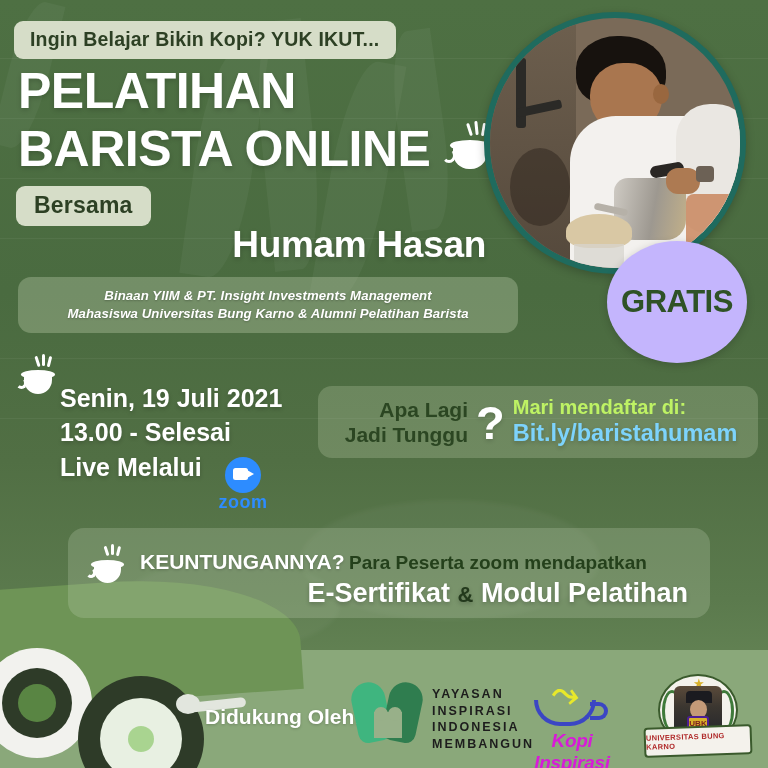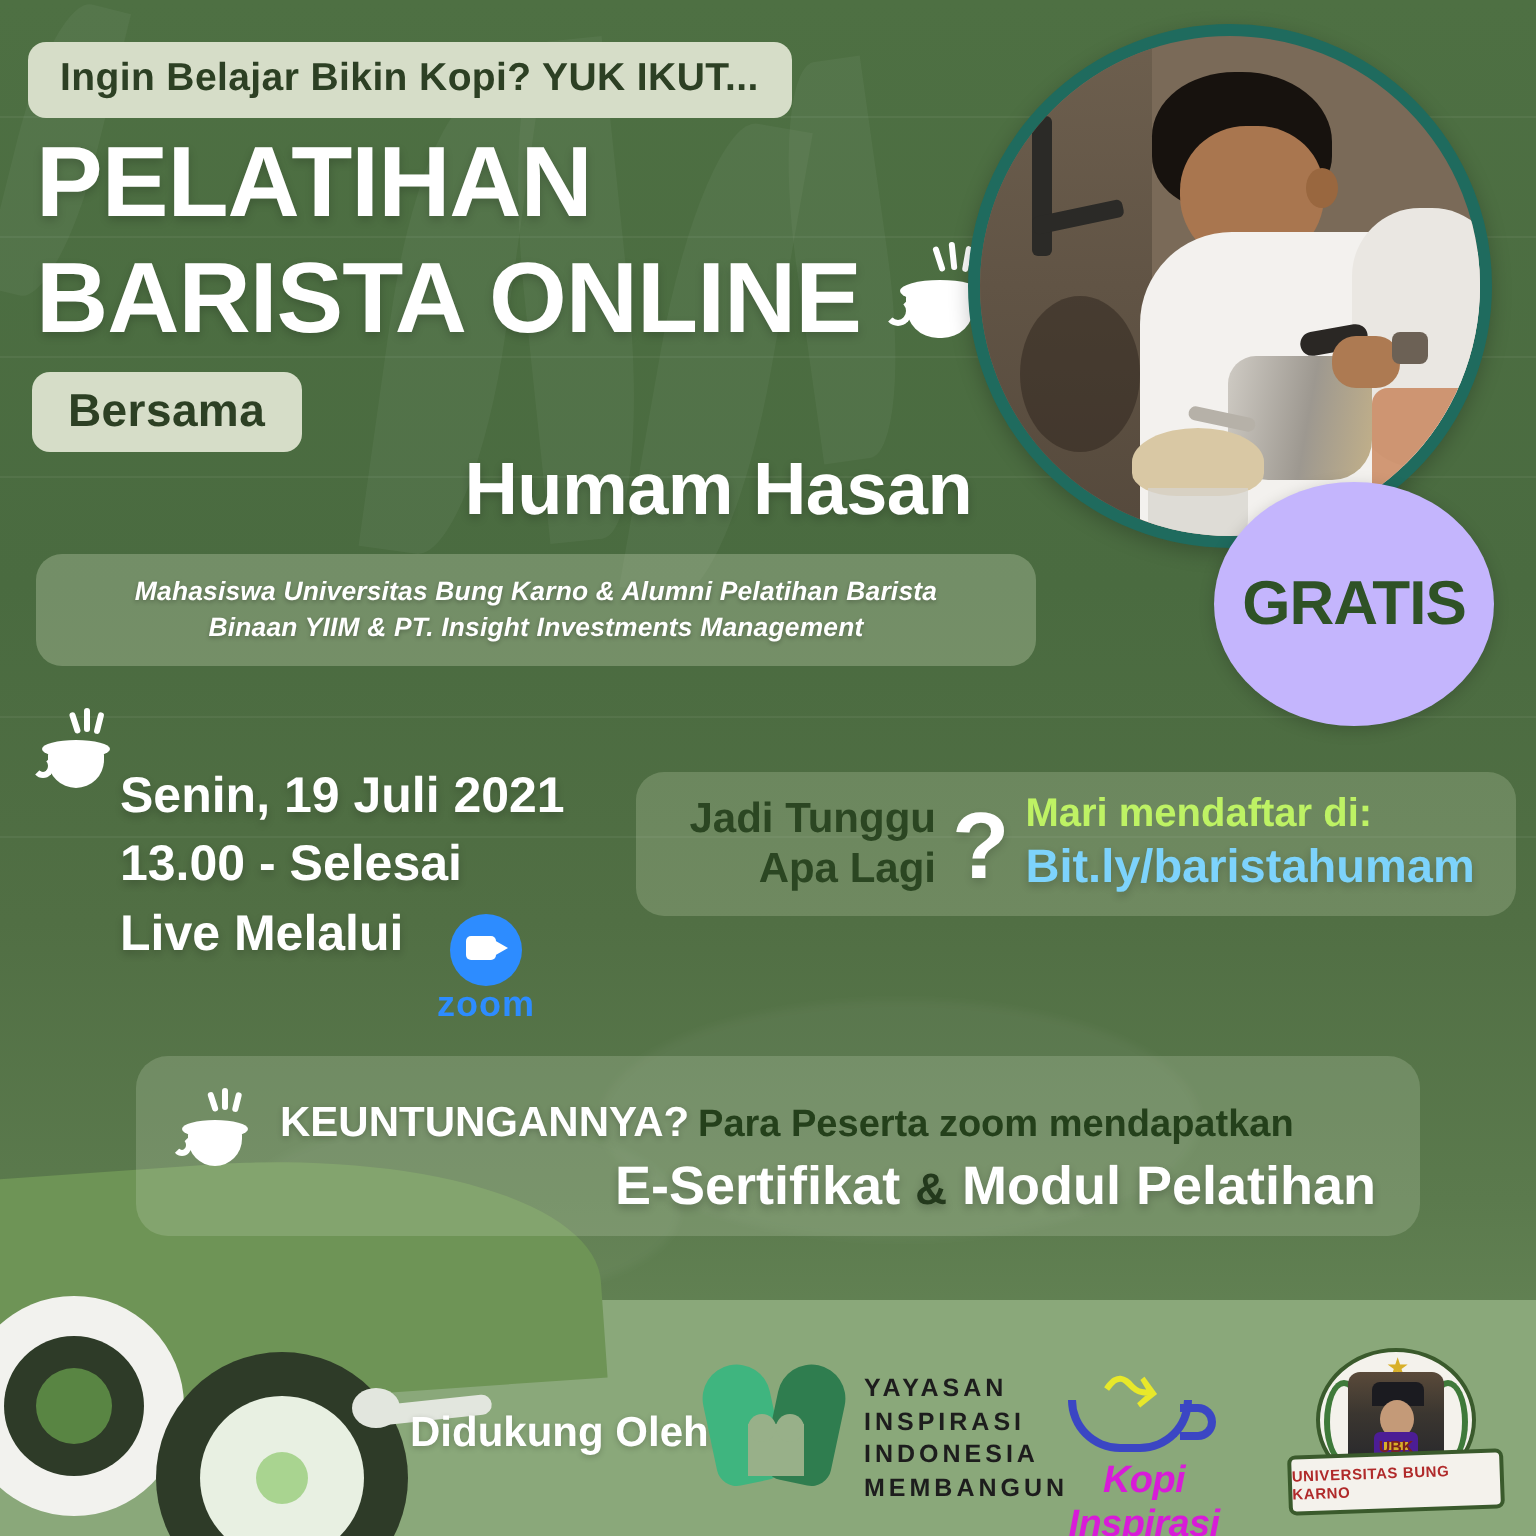--- a/index.html
+++ b/index.html
@@ -300,21 +300,21 @@
     display:flex; align-items:center; justify-content:center;
   }
   .ubk-ribbon span {
     color:#b02a2a; font-size:7.5px; font-weight:bold; letter-spacing:.3px;
   }
   .ubk-badge {
     position:absolute; left:43px; top:44px; width:22px; height:14px;
     background:#d8b02a; border-radius:3px;
     display:flex; align-items:center; justify-content:center;
     color:#7a2020; font-size:8px; font-weight:bold;
-    border:5px solid #4c1d95;
+    border:2px solid #4c1d95;
   }
 </style>
 </head>
 <body>
 
 <div class="poster">
 
   <div class="bg-base"></div>
   <div class="bg-leaf" style="left:195px;top:48px;width:58px;height:230px;transform:rotate(8deg);"></div>
   <div class="bg-leaf" style="left:262px;top:20px;width:52px;height:250px;transform:rotate(-6deg);"></div>
@@ -354,22 +354,22 @@
       <span class="rim" style="left:8px;top:15px;width:40px;height:11px;"></span>
       <span class="body" style="left:11px;top:20px;width:34px;height:24px;"></span>
       <span class="handle" style="left:0px;top:23px;width:14px;height:15px;"></span>
     </span>
   </div>
 
   <div class="pill pill-bersama">Bersama</div>
 
   <div class="speaker-name">Humam Hasan</div>
   <div class="cred-box">
+    <div>Binaan YIIM &amp; PT. Insight Investments Management</div>
     <div>Mahasiswa Universitas Bung Karno &amp; Alumni Pelatihan Barista</div>
-    <div>Binaan YIIM &amp; PT. Insight Investments Management</div>
   </div>
 
   <div class="photo-ring">
     <div class="ph" style="inset:0;background:linear-gradient(160deg,#9a8straight 0%,#8d7b64 0%,#a6937a 45%,#7d6e5b 100%);"></div>
     <div class="ph" style="left:0;top:0;width:86px;height:100%;background:linear-gradient(180deg,#6d5f4e,#55493c);"></div>
     <div class="ph" style="left:26px;top:40px;width:10px;height:70px;background:#2b2a27;border-radius:3px;"></div>
     <div class="ph" style="left:26px;top:86px;width:46px;height:9px;background:#2b2a27;border-radius:3px;transform:rotate(-12deg);"></div>
     <div class="ph" style="left:20px;top:130px;width:60px;height:78px;background:rgba(40,32,24,.45);border-radius:50%;"></div>
     <div class="ph" style="left:86px;top:18px;width:90px;height:70px;background:#17120e;border-radius:46% 50% 40% 40%;"></div>
     <div class="ph" style="left:100px;top:45px;width:72px;height:70px;background:#a9764f;border-radius:46% 46% 50% 50%;"></div>
@@ -405,22 +405,22 @@
   </div>
   <div class="zoomlogo">
     <div class="zoom-circle"></div>
     <div class="zoom-cam"></div>
     <div class="zoom-cam-tri"></div>
     <div class="zoom-word">zoom</div>
   </div>
 
   <div class="reg-panel">
     <div class="reg-left">
+      <div>Apa Lagi</div>
       <div>Jadi Tunggu</div>
-      <div>Apa Lagi</div>
     </div>
     <div class="qmark">?</div>
     <div class="reg-right">
       <div class="r1">Mari mendaftar di:</div>
       <div class="r2">Bit.ly/baristahumam</div>
     </div>
   </div>
 
   <div class="benefit">
     <span class="cupicon ben-cup">

